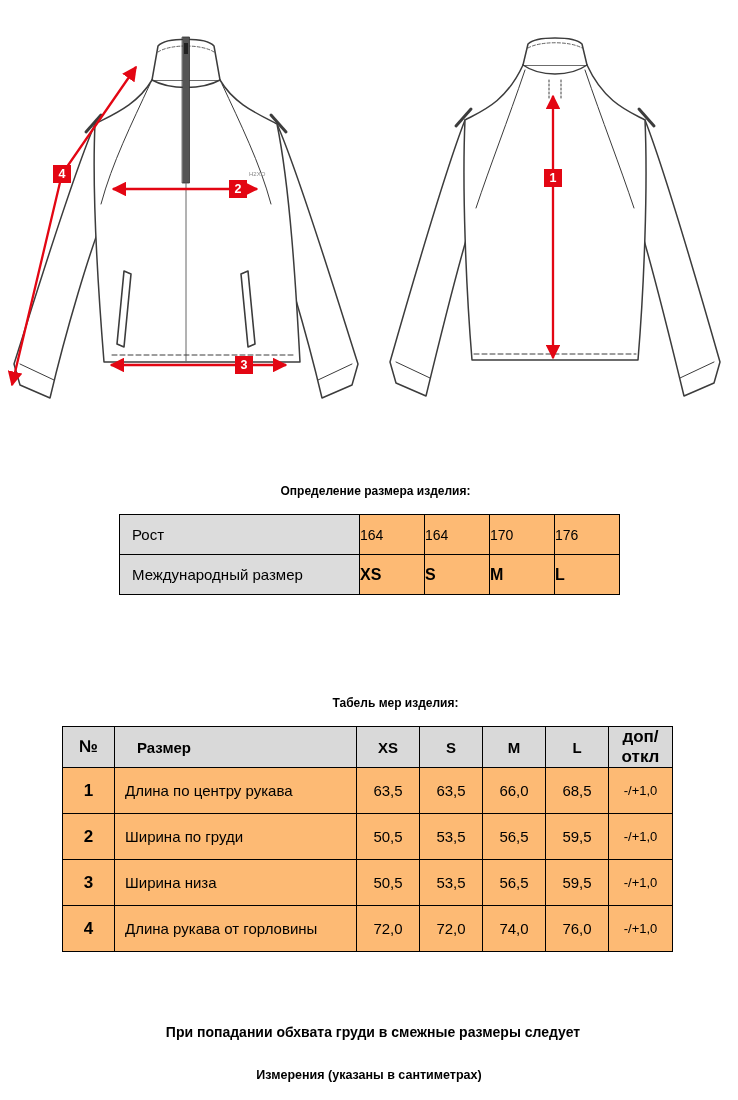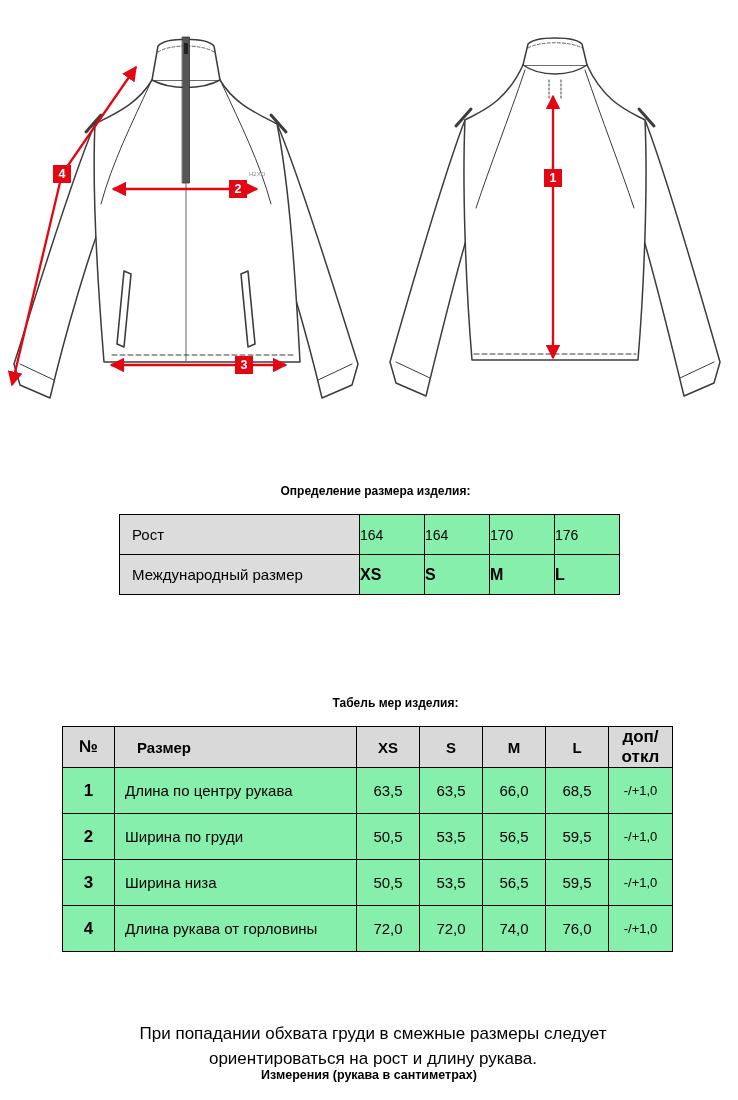--- a/index.html
+++ b/index.html
@@ -11,41 +11,41 @@
   }
   .drawing { position:absolute; top:8px; left:0; }
 
   .section-title {
     position:absolute; width:100%; text-align:center;
     font-size:12px; font-weight:bold;padding-left:13px;
   }
   .t1-title { top:484px; }
   .t2-title { top:696px;margin-left:20px; }
 
-  table { border-collapse:collapse; table-layout:fixed; background:#86efac; }
+  table { border-collapse:collapse; table-layout:fixed; background:#fdba74; }
   td, th { border:1px solid #000; overflow:hidden; }
 
   .size-table { position:absolute; top:514px; left:119px; width:500px; }
   .size-table td { height:40px; text-align:left; font-size:14px; vertical-align:middle; }
   .size-table td.lbl { background:#dcdcdc; text-align:left; padding-left:12px; font-size:15px; }
   .size-table td.sz { font-weight:bold; font-size:16px; }
 
   .measure-table { position:absolute; top:726px; left:62px; width:610px; }
   .measure-table th { background:#d9d9d9; height:40px; font-size:15px; font-weight:bold; text-align:center; vertical-align:middle; }
   .measure-table th.no-h { font-size:17px; }
   .measure-table th.name-h { text-align:left; padding-left:22px; }
   .measure-table th.tol-h { font-size:17px; }
   .measure-table td { height:46px; font-size:15px; text-align:center; vertical-align:middle; }
   .measure-table td.num { font-weight:bold; font-size:17px; }
   .measure-table td.name { text-align:left; padding-left:10px; }
   .measure-table td.tol { font-size:13px; }
 
   .note1 {
     position:absolute; top:1022px; width:100%; text-align:center;
-    font-size:17px; font-weight:normal; line-height:1.45;padding-left:8px;
+    font-size:14px; font-weight:bold; line-height:1.45;padding-left:8px;
   }
   .note2 {
     position:absolute; top:1068px; width:100%; text-align:center;
     font-size:12.5px; font-weight:bold;
   }
 </style>
 </head>
 <body>
 
 <svg class="drawing" width="738" height="410" viewBox="0 0 738 410">
@@ -217,15 +217,14 @@
       <td>72,0</td>
       <td>74,0</td>
       <td>76,0</td>
       <td class="tol">-/+1,0</td>
     </tr>
   </tbody>
 </table>
 
 <div class="note1">
   <div>При попадании обхвата груди в смежные размеры следует</div>
-  <div>ориентироваться на рост и длину рукава.</div>
 </div>
-<div class="note2">Измерения (рукава в сантиметрах)</div>
+<div class="note2">Измерения (указаны в сантиметрах)</div>
 
 </body></html>

